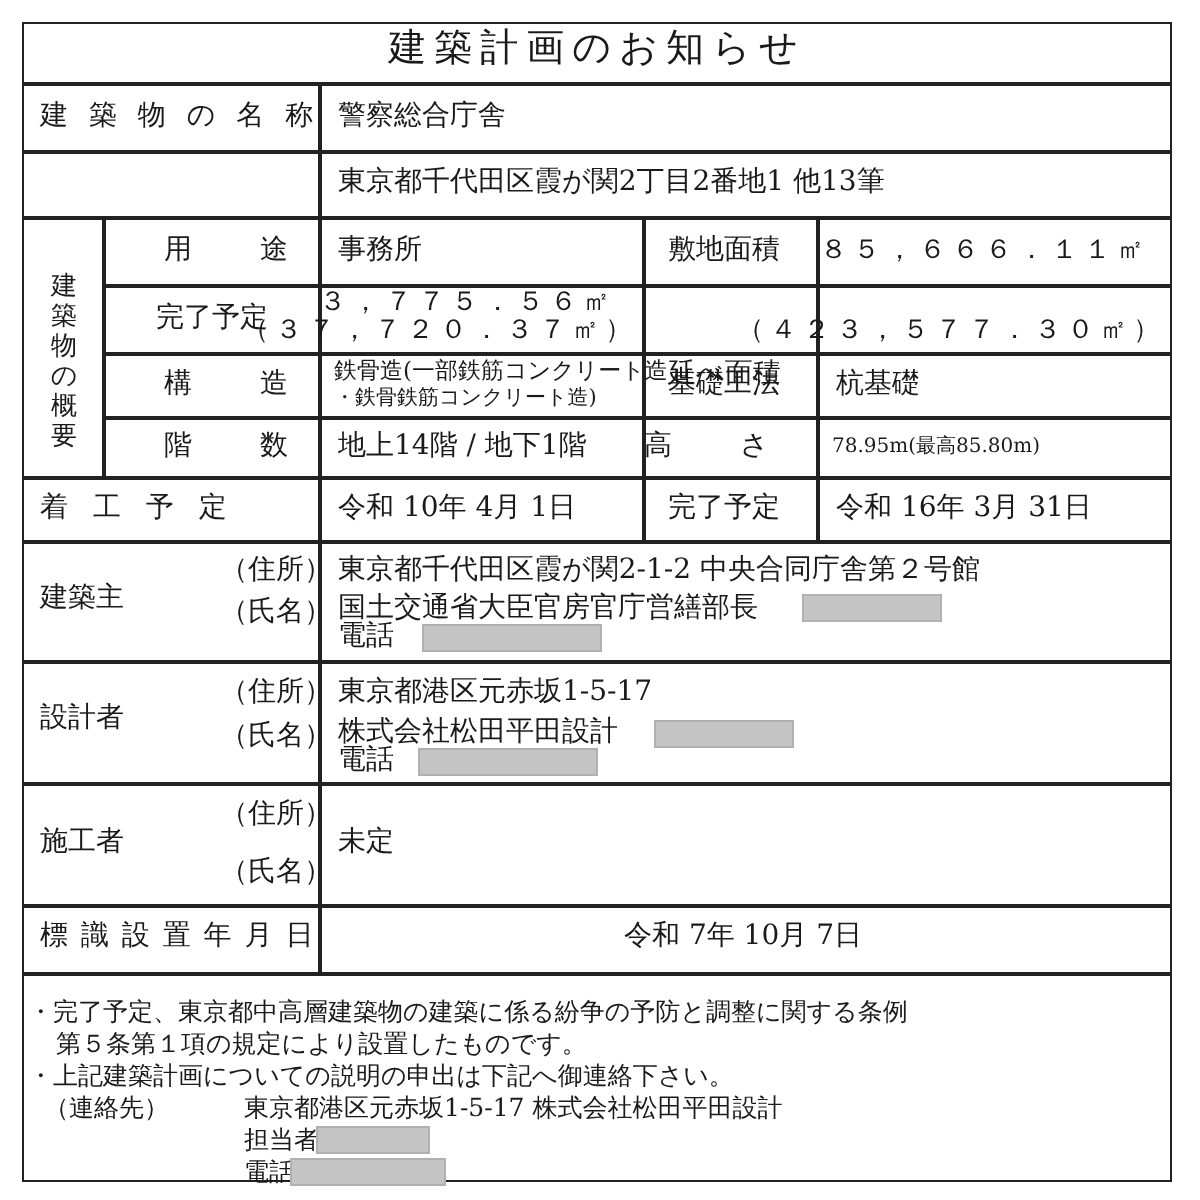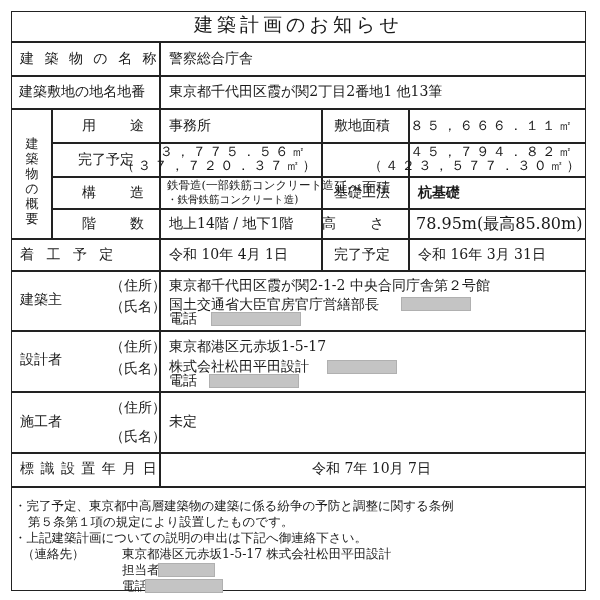--- a/index.html
+++ b/index.html
@@ -39,47 +39,45 @@
   <div class="vl" style="left:147px;top:29px;height:445px"></div>
   <div class="vl" style="left:39px;top:96px;height:130px"></div>
   <div class="vl" style="left:309px;top:96px;height:162px"></div>
   <div class="vl" style="left:396px;top:96px;height:162px"></div>
 
   <div class="t title" style="left:0;width:573px;top:5px;text-align:center;">建築計画のお知らせ</div>
 
   <div class="t lbl" style="left:8px;top:39px;letter-spacing:3px;">建 築 物 の 名 称</div>
   <div class="t" style="left:157px;top:39px;">警察総合庁舎</div>
 
-  <div class="t lbl" style="left:7px;top:72px;">建築敷地の地名地番</div>
   <div class="t" style="left:157px;top:72px;">東京都千代田区霞が関2丁目2番地1 他13筆</div>
 
   <div class="vert" style="left:12px;top:124px;">建築物の概要</div>
 
   <div class="t" style="left:70px;top:106px;letter-spacing:2px;">用　　途</div>
   <div class="t" style="left:157px;top:106px;">事務所</div>
   <div class="t" style="left:322px;top:106px;">敷地面積</div>
   <div class="t num" style="right:10px;top:106px;">８５，６６６．１１㎡</div>
 
   <div class="t" style="left:66px;top:140px;">完了予定</div>
   <div class="t num" style="right:277px;top:132px;line-height:14px;">３，７７５．５６㎡</div>
   <div class="t num" style="right:266px;top:146px;line-height:14px;">（３７，７２０．３７㎡）</div>
   <div class="t" style="left:322px;top:140px;margin-top:28px;">延べ面積</div>
-  <div class="t num" style="right:10px;top:132px;line-height:14px;">４５，７９４．８２㎡</div>
   <div class="t num" style="right:2px;top:146px;line-height:14px;">（４２３，５７７．３０㎡）</div>
 
   <div class="t" style="left:70px;top:173px;letter-spacing:2px;">構　　造</div>
   <div class="t small" style="left:155px;top:167px;font-size:11.5px;">鉄骨造(一部鉄筋コンクリート造</div>
   <div class="t small" style="left:155px;top:181px;font-size:10.5px;">・鉄骨鉄筋コンクリート造)</div>
   <div class="t" style="left:322px;top:173px;">基礎工法</div>
-  <div class="t" style="left:406px;top:173px;font-weight:bold;">杭基礎</div>
+  <div class="t" style="left:406px;top:173px;">杭基礎</div>
 
   <div class="t" style="left:70px;top:204px;letter-spacing:2px;">階　　数</div>
   <div class="t" style="left:157px;top:204px;">地上14階 / 地下1階</div>
   <div class="t" style="left:310px;top:204px;letter-spacing:2px;">高　　さ</div>
-  <div class="t" style="left:404px;top:204px;font-size:16px;text-align:right;">78.95m(最高85.80m)</div>
+  <div class="t" style="left:404px;top:204px;font-size:10px;text-align:right;">78.95m(最高85.80m)</div>
 
   <div class="t" style="left:8px;top:235px;letter-spacing:4px;">着 工 予 定</div>
   <div class="t" style="left:157px;top:235px;">令和 10年 4月 1日</div>
   <div class="t" style="left:322px;top:235px;">完了予定</div>
   <div class="t" style="left:406px;top:235px;">令和 16年 3月 31日</div>
 
   <div class="t" style="left:8px;top:280px;">建築主</div>
   <div class="t" style="left:98px;top:266px;">（住所）</div>
   <div class="t" style="left:98px;top:287px;">（氏名）</div>
   <div class="t" style="left:157px;top:266px;">東京都千代田区霞が関2-1-2 中央合同庁舎第２号館</div>

